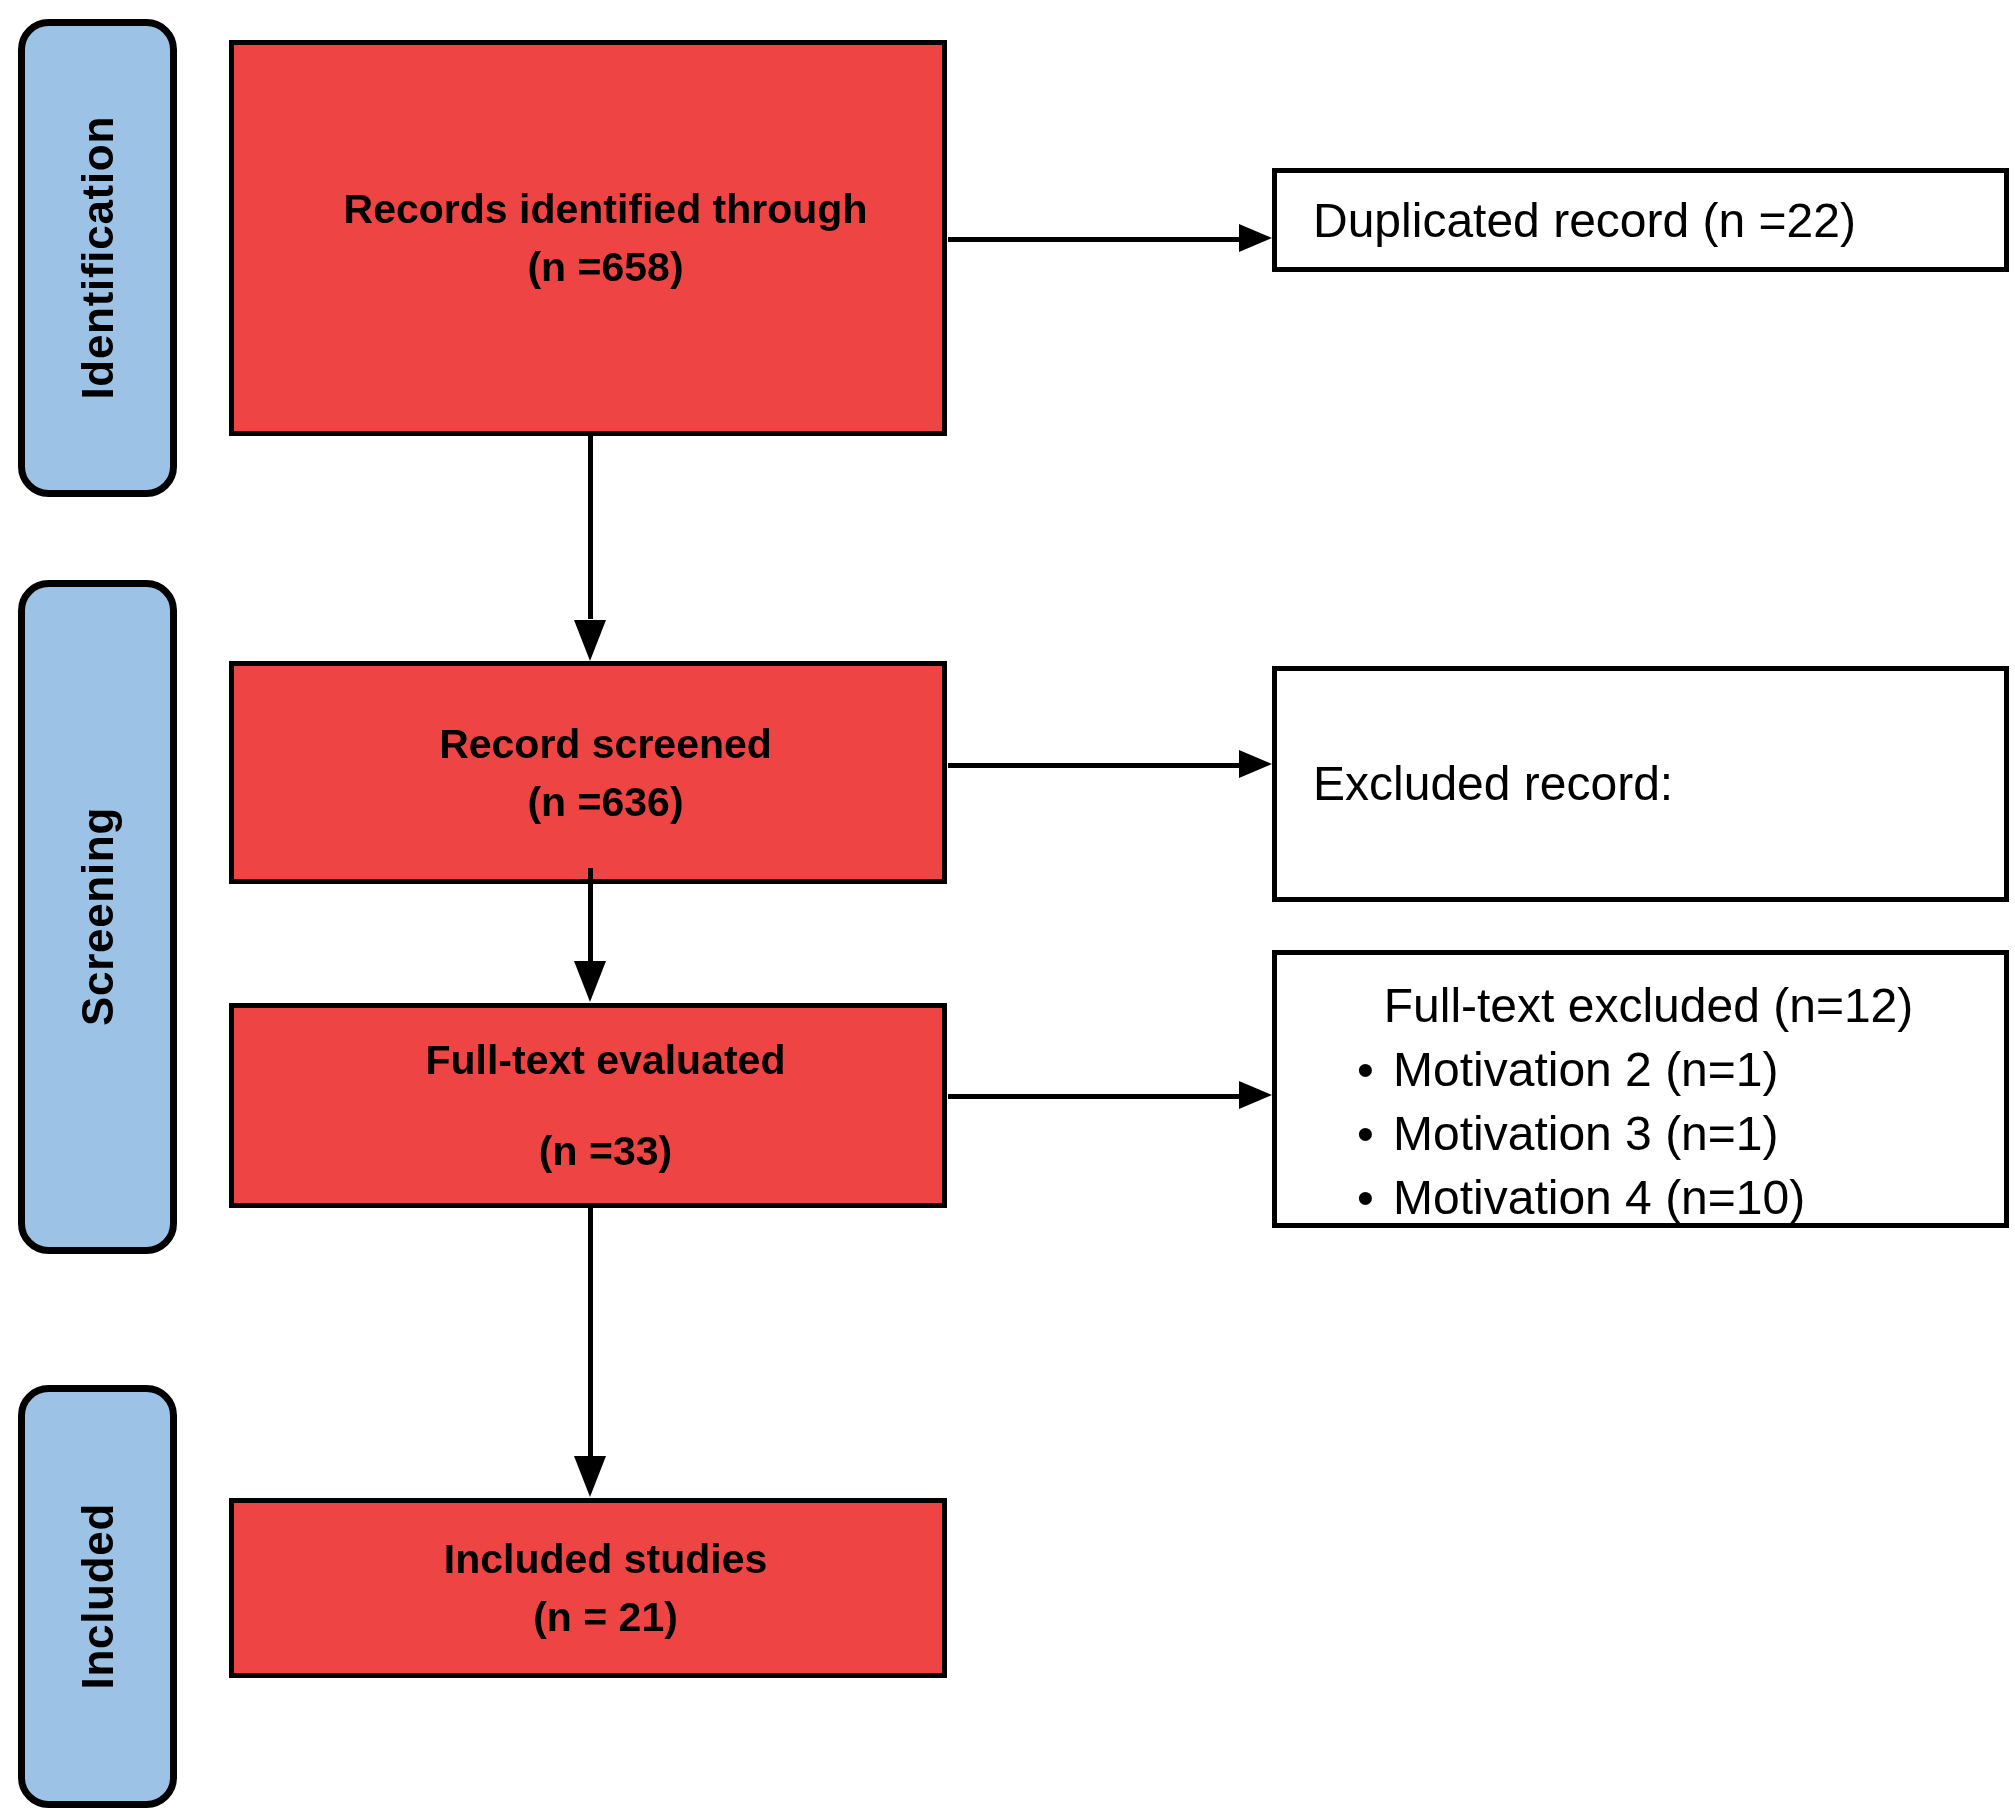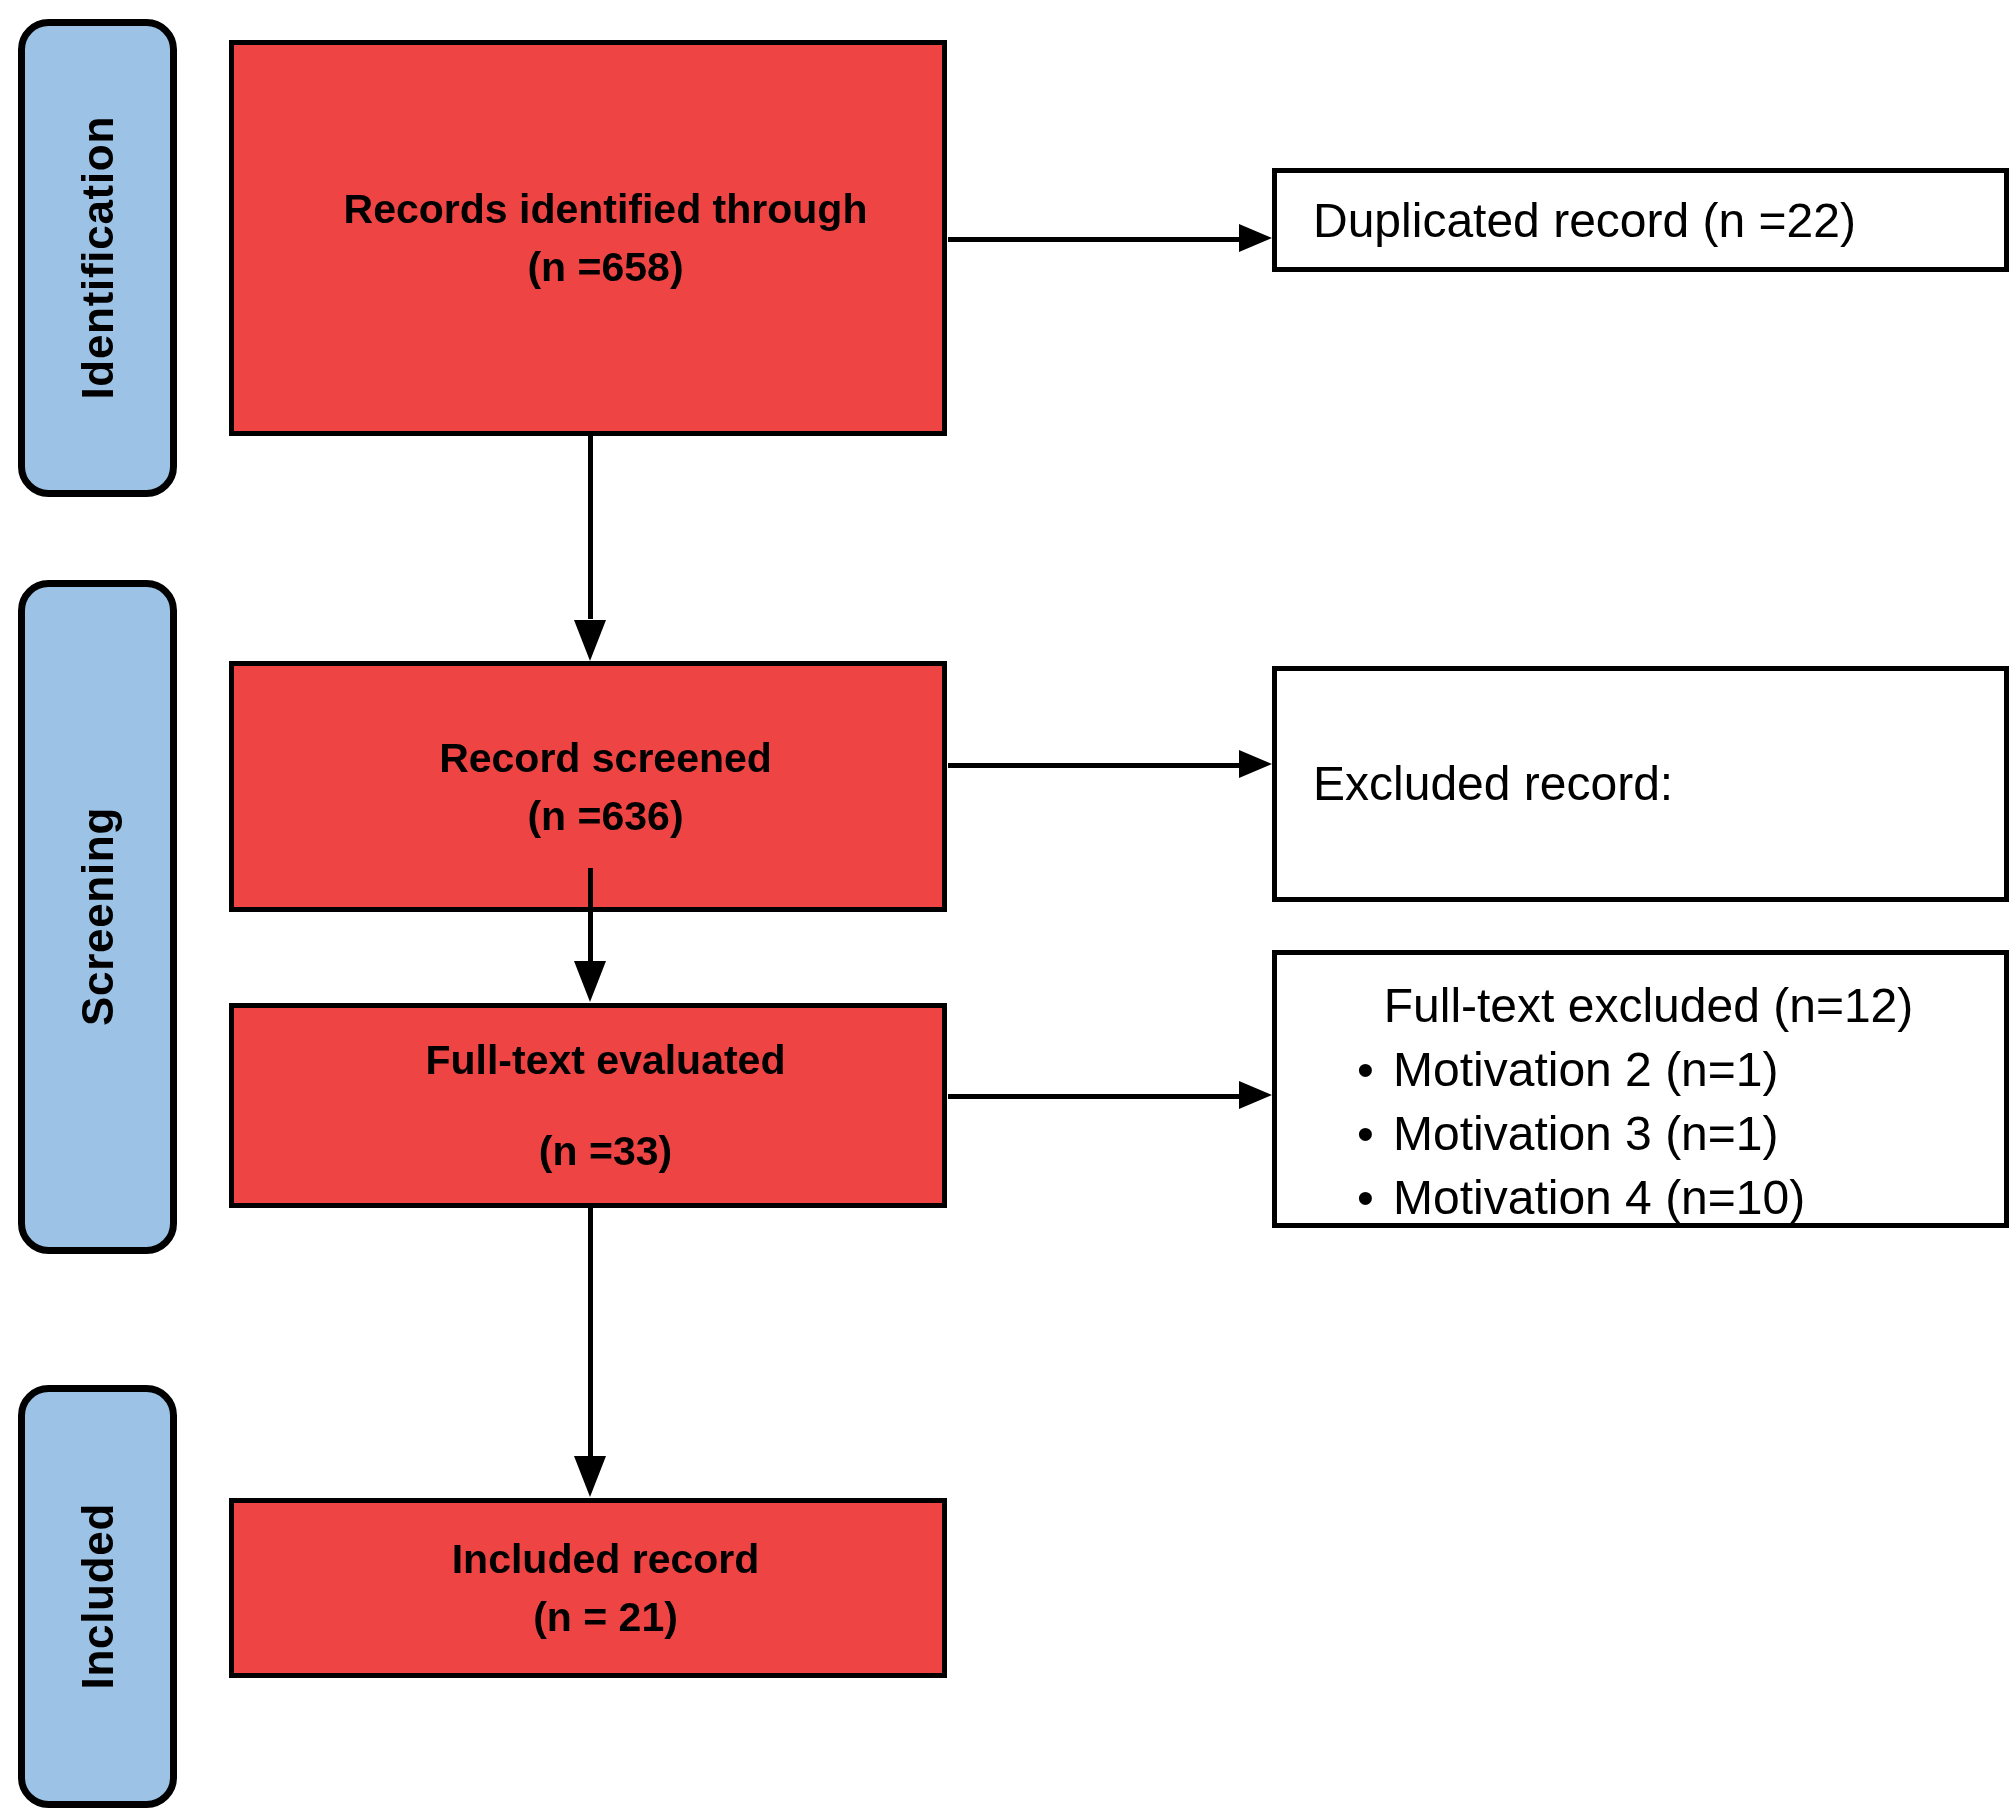--- a/index.html
+++ b/index.html
@@ -52,21 +52,21 @@
     flex-direction: column;
     align-items: center;
     justify-content: center;
     text-align: right;
     font-weight: bold;
     font-size: 41px;
     line-height: 58px;
     padding-left: 35px;
   }
   #fbox-records   { top: 40px;   height: 396px; }
-  #fbox-screened  { top: 661px;  height: 251px; }
+  #fbox-screened  { top: 661px;  height: 223px; }
   #fbox-fulltext  { top: 1003px; height: 205px; gap: 33px; }
   #fbox-included  { top: 1498px; height: 180px; }
 
   
   .sbox {
     position: absolute;
     left: 1272px;
     width: 737px;
     border: 5.3px solid var(--line-color, #000);
     box-sizing: border-box;
@@ -164,21 +164,21 @@
   </div>
   <div class="fbox" id="fbox-screened">
     <div>Record screened</div>
     <div>(n =636)</div>
   </div>
   <div class="fbox" id="fbox-fulltext">
     <div>Full-text evaluated</div>
     <div>(n =33)</div>
   </div>
   <div class="fbox" id="fbox-included">
-    <div>Included record</div>
+    <div>Included studies</div>
     <div>(n = 21)</div>
   </div>
 
   <div class="sbox" id="sbox-duplicated">
     <div>Duplicated record (n =22)</div>
   </div>
   <div class="sbox" id="sbox-excluded">
     <div>Excluded record:</div>
   </div>
   <div class="sbox" id="sbox-fulltext-excluded">

